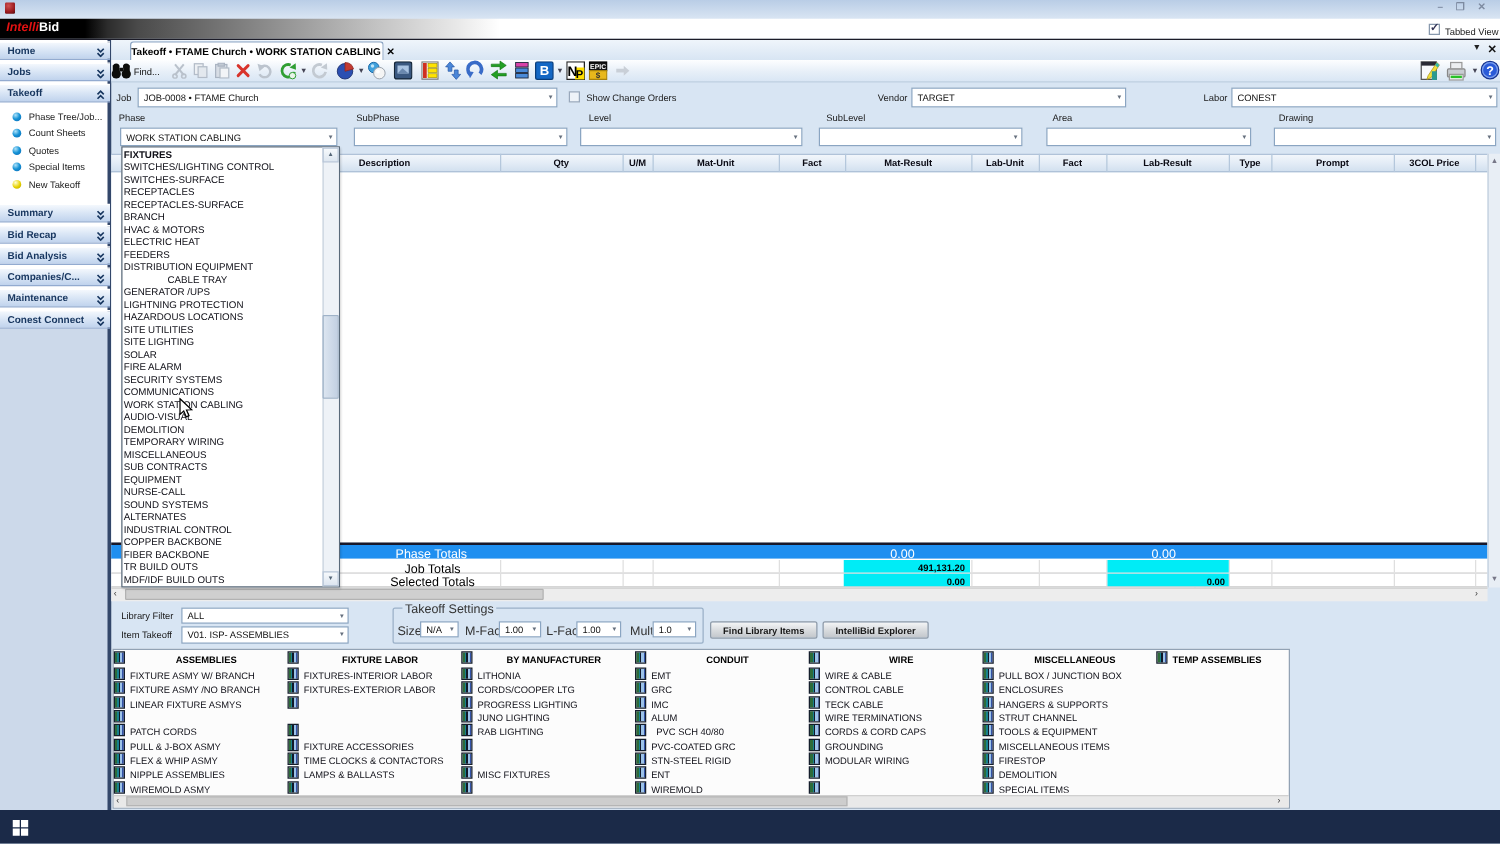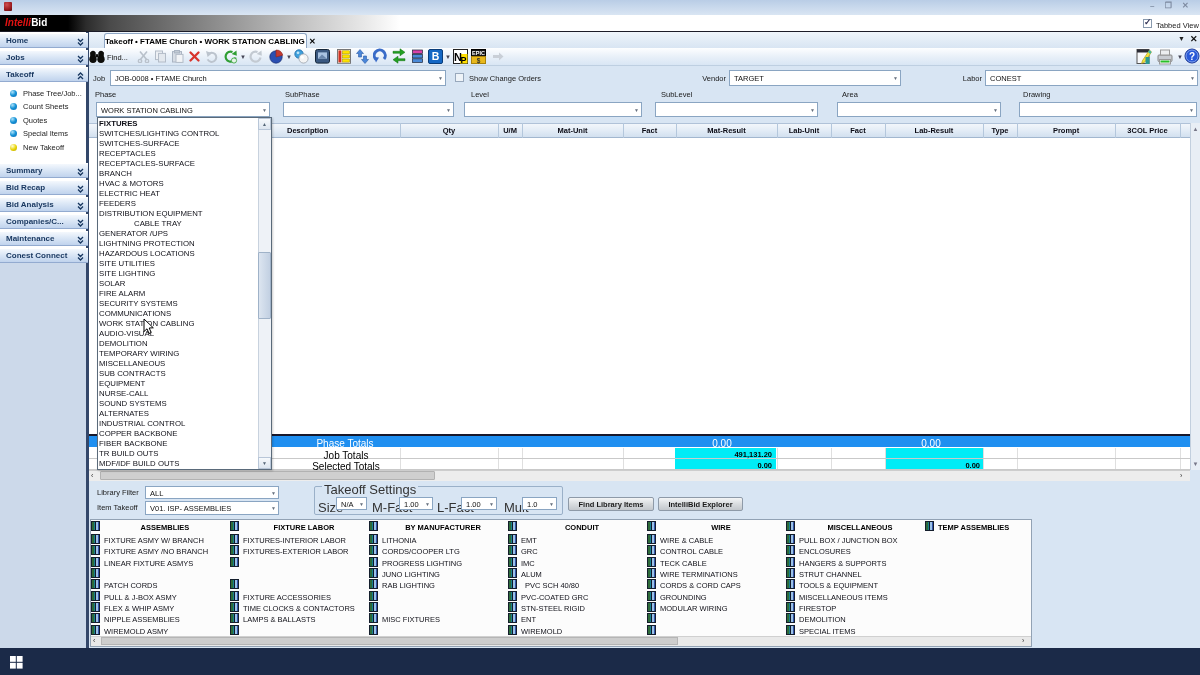--- a/index.html
+++ b/index.html
@@ -16,21 +16,21 @@
 .ghl{position:absolute;top:123px;height:15px;font-size:7.5px;font-weight:bold;color:#0a0a14;line-height:15px;text-align:center;white-space:nowrap;}
 .trlbl{position:absolute;font-size:10px;font-weight:normal;color:#000;text-align:center;white-space:nowrap;}
 .pitem{position:absolute;left:7px;font-size:7.8px;color:#101018;white-space:nowrap;line-height:10px;}
 .bicon{position:absolute;width:9px;height:10px;border:1px solid #141e2c;background:linear-gradient(90deg,#2e6b3a 0 2px,#18818e 2px 3px,#101828 3px 4px,#9cc2e8 4px 6px,#3353a8 6px 7px);}
 .ptxt{position:absolute;font-size:7.5px;color:#101018;white-space:nowrap;}
 .phdr{position:absolute;font-size:7.5px;font-weight:bold;color:#000;text-align:center;white-space:nowrap;}
 .cyan{position:absolute;background:#00ecf6;}
 .cyv{position:absolute;font-size:7.5px;font-weight:bold;color:#000;text-align:right;}
 .tsep{position:absolute;width:1px;background:#dfdfdf;}
 .btn{position:absolute;background:linear-gradient(180deg,#f4f5f6,#d9dcdf 50%,#c3c7cc);border:1px solid #8e9aa8;border-radius:2px;font-size:7.5px;font-weight:bold;color:#1a1a1a;text-align:center;}
-.fsl{position:absolute;font-size:13px;color:#333;white-space:nowrap;}
+.fsl{position:absolute;font-size:10px;color:#333;white-space:nowrap;}
 </style></head><body>
 
 <div class="ab" style="left:0;top:0;width:1200px;height:15px;background:linear-gradient(180deg,#b9cde6,#d9e5f3);"></div>
 <div class="ab" style="left:4px;top:2px;width:8px;height:9px;background:radial-gradient(circle at 35% 30%,#d05050,#9a1a1e 60%,#550c10);border-radius:1px;"></div>
 <div class="ab" style="left:1150px;top:1px;width:50px;font-size:8px;color:#7d8aa0;letter-spacing:4px;font-weight:bold;">– ❐ ✕</div>
 <div class="ab" style="left:0;top:15px;width:1200px;height:17px;border-bottom:1px solid #1c1c28;background:linear-gradient(90deg,#000 0px,#000 68px,#2c2c2c 86px,#4a4a4a 110px,#6a6a6a 160px,#969696 230px,#c2c2c2 300px,#e8e8e8 365px,#fff 400px,#fff 100%);">
     <span style="position:absolute;left:5px;top:0;line-height:16px;font-size:10px;font-weight:bold;"><i style="color:#e21212;">Intelli</i><span style="color:#fff;">Bid</span></span>
   </div>
 <div class="ab" style="left:1143px;top:19px;width:9px;height:9px;background:#fff;border:1px solid #8899ad;"></div>
 <div class="ab" style="left:1144px;top:17px;font-size:9px;color:#335;font-weight:bold;">✓</div>

